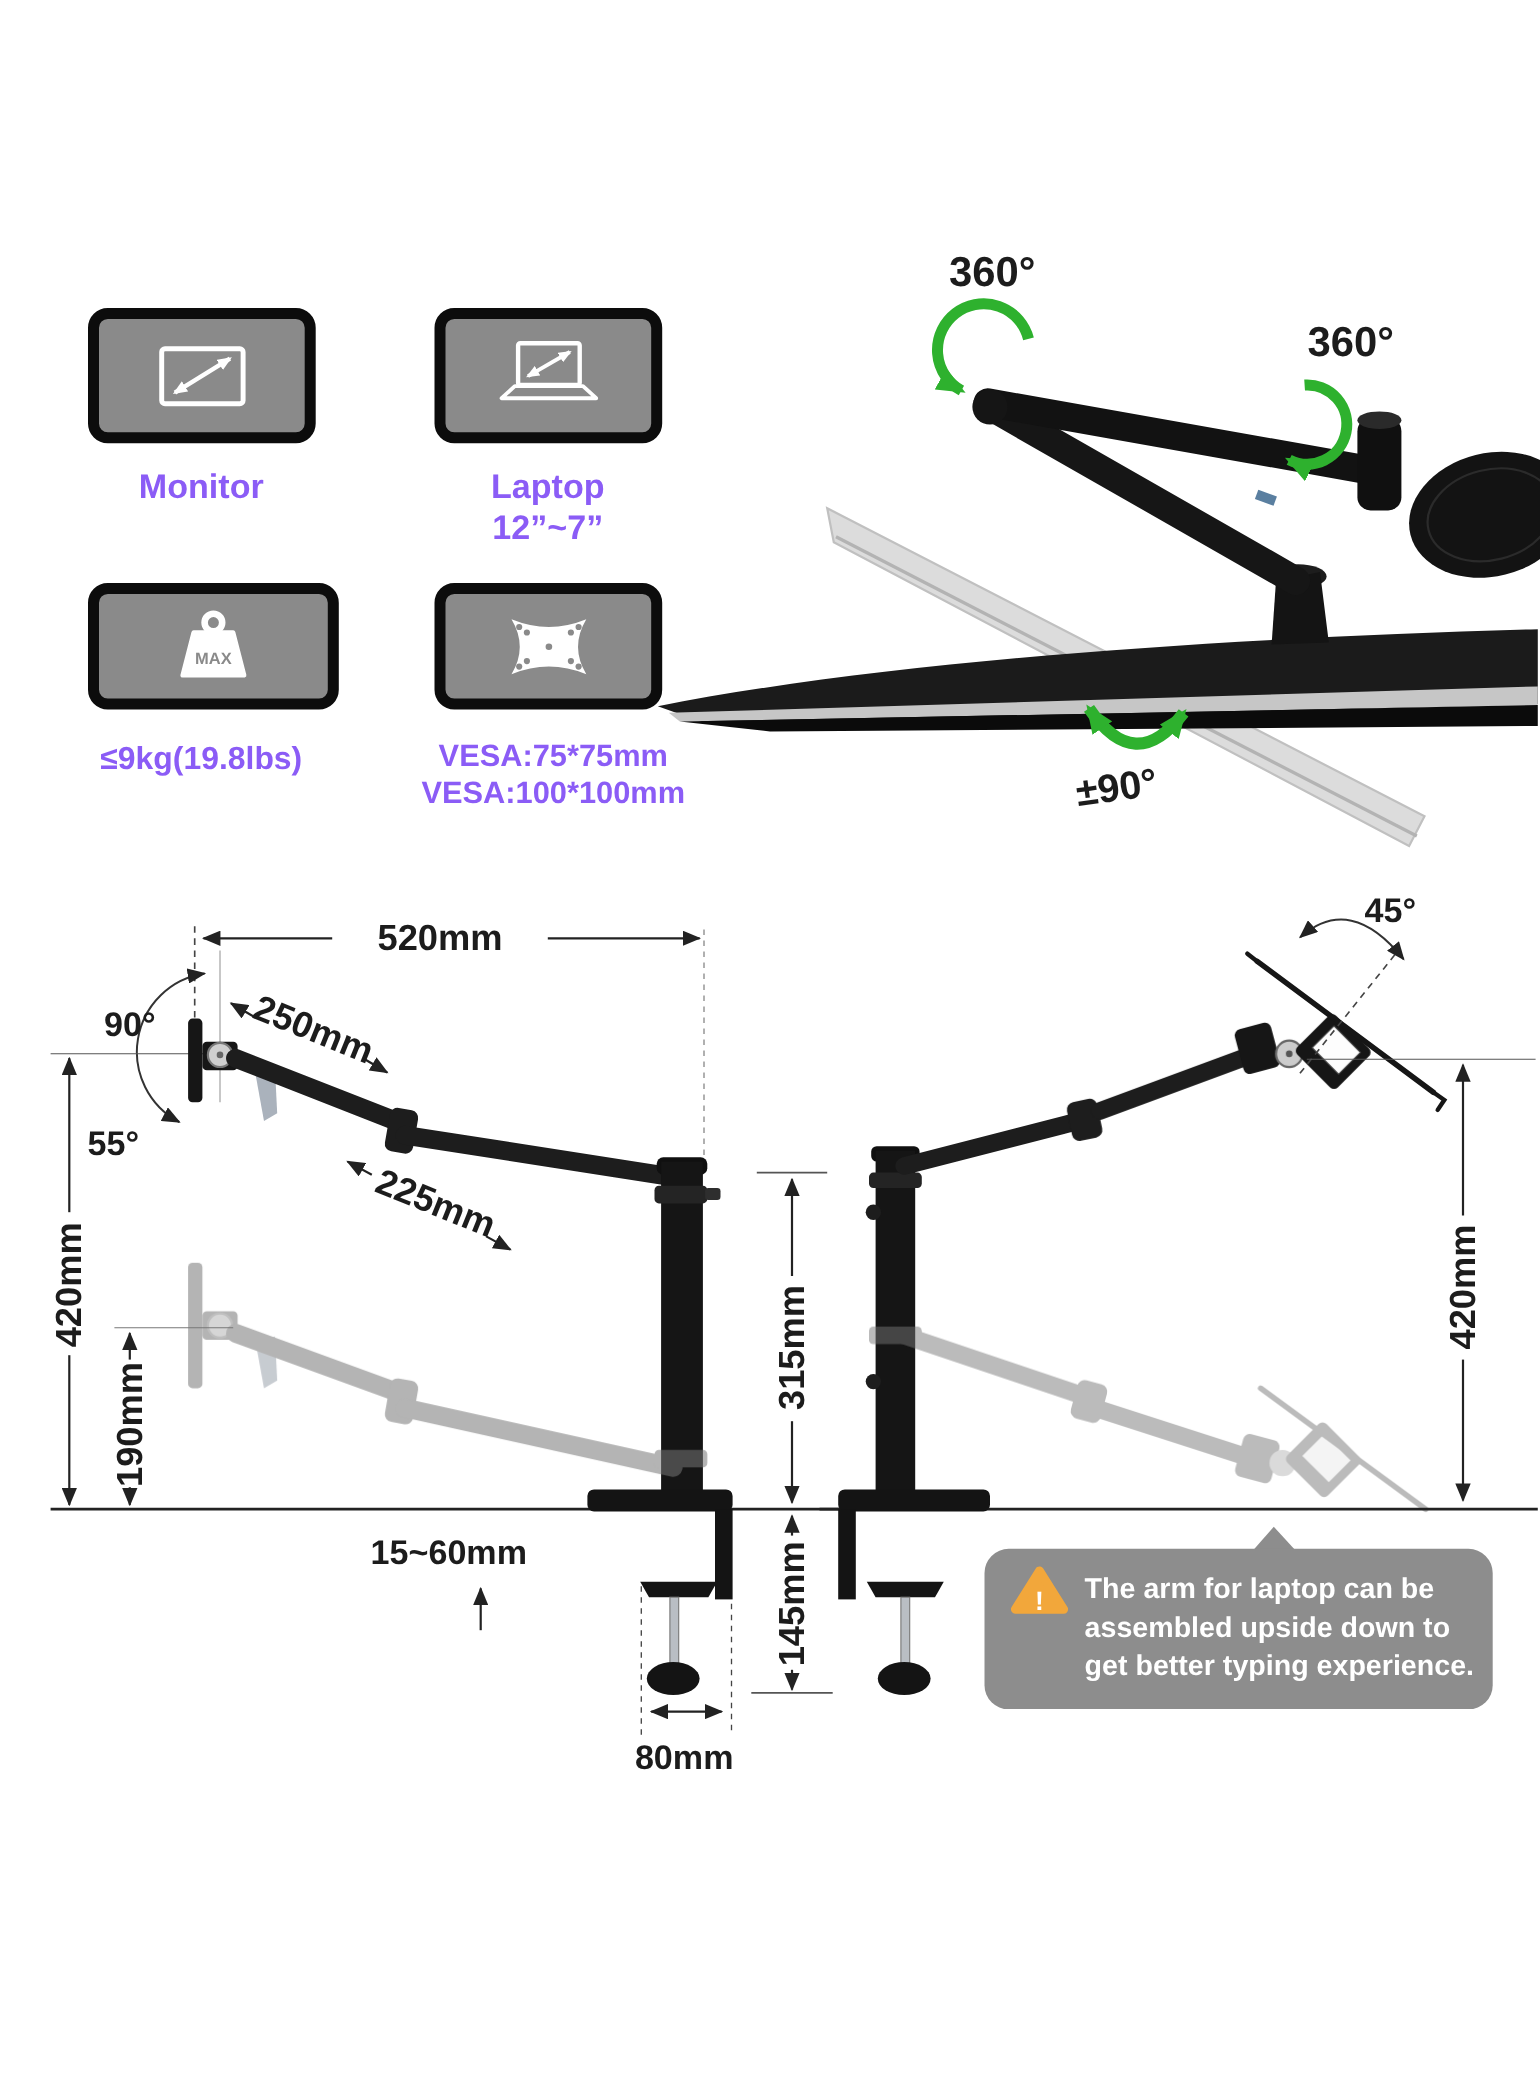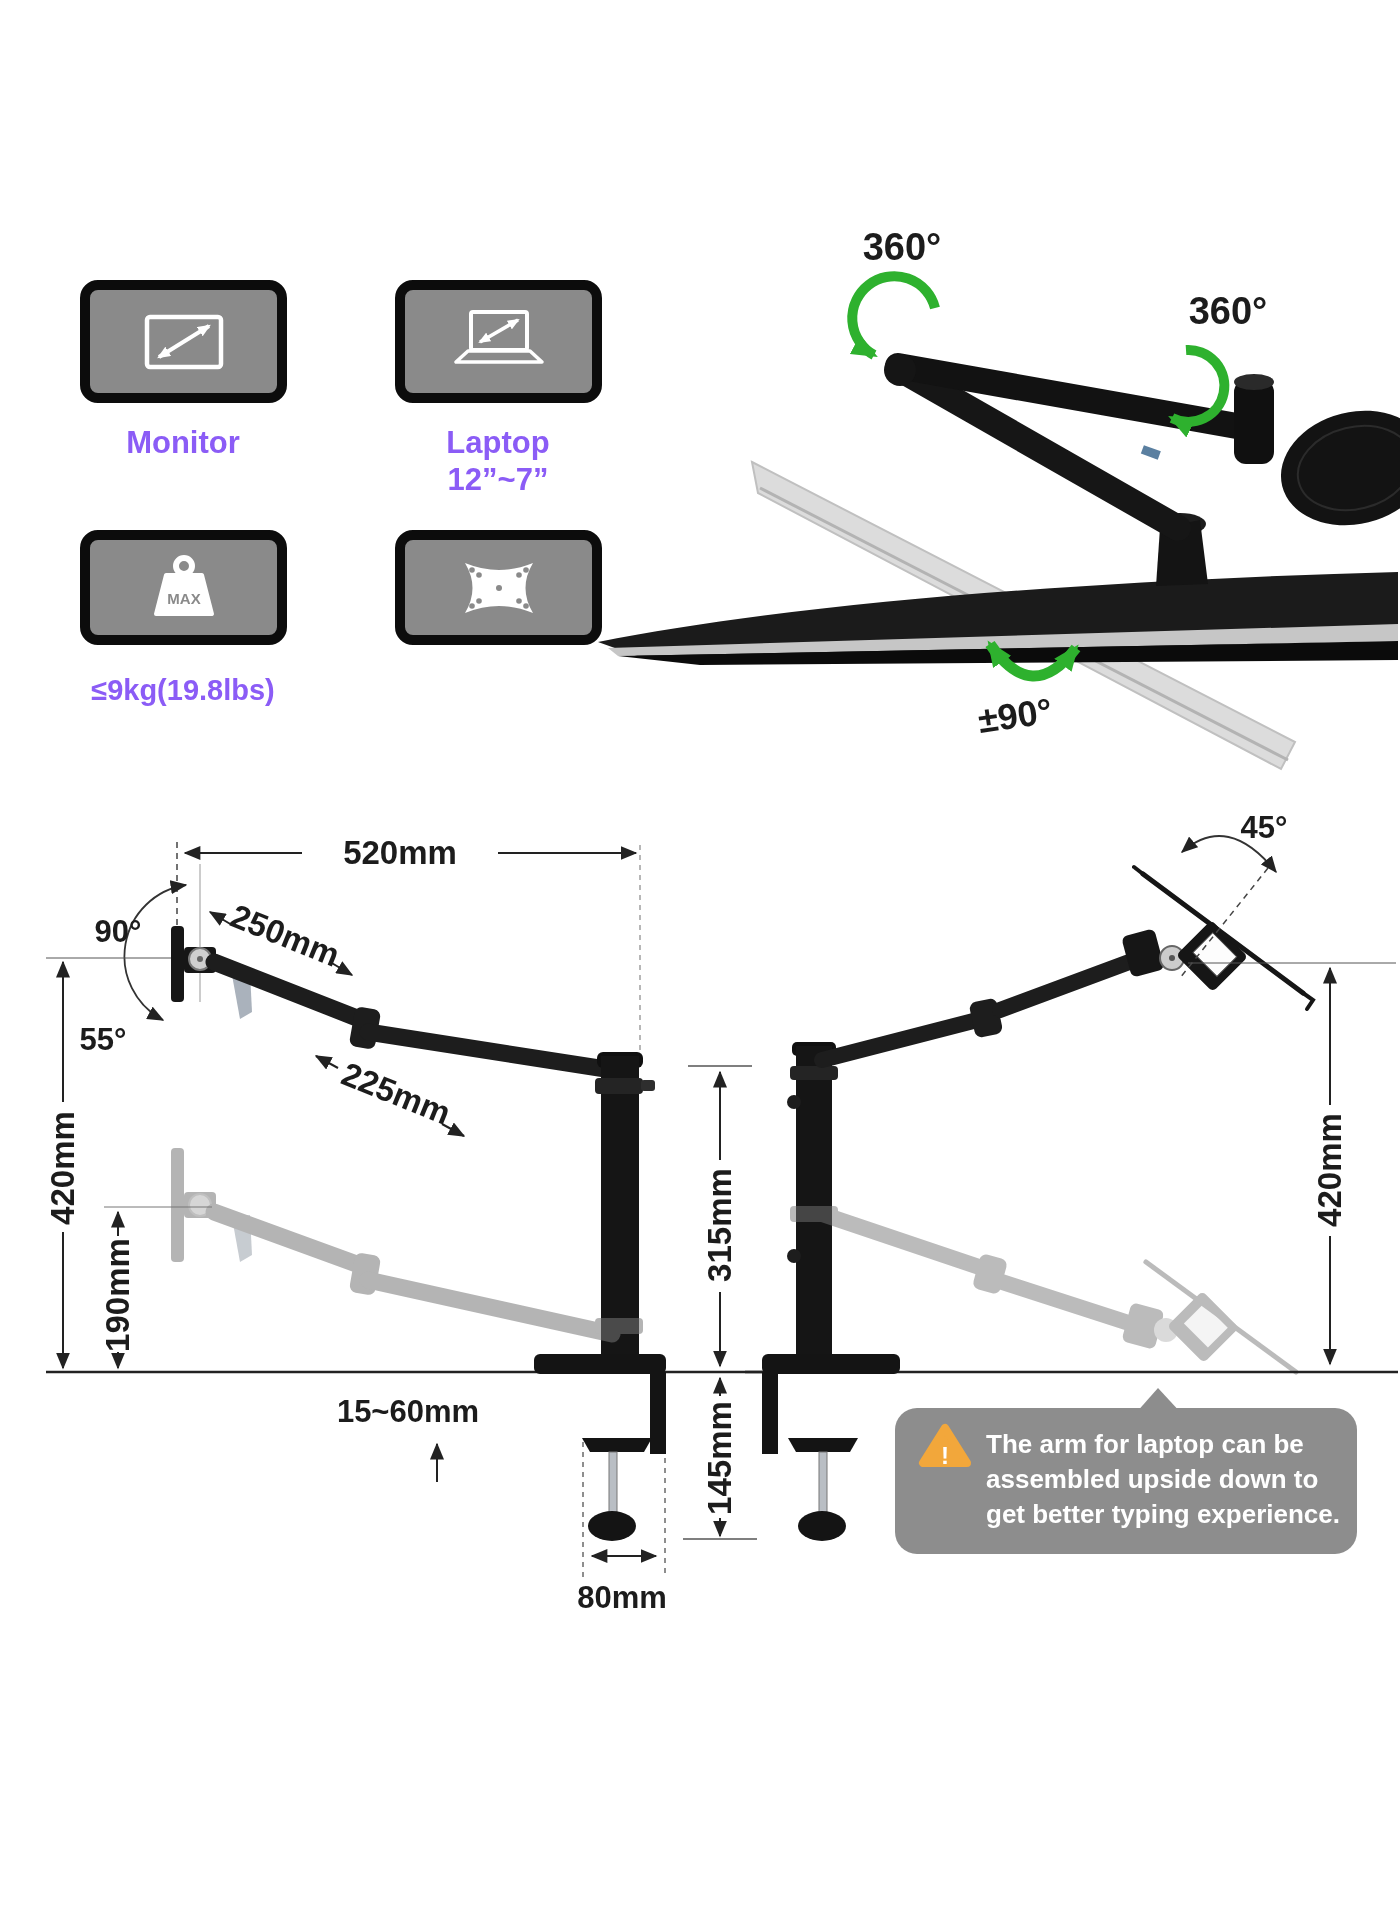--- a/index.html
+++ b/index.html
@@ -55,21 +55,21 @@
   </div>
 
   <div class="cap" style="left:33px;top:424px;width:300px;">
     <div class="l1">Monitor</div>
   </div>
   <div class="cap" style="left:348px;top:424px;width:300px;">
     <div class="l1">Laptop</div>
     <div class="l2">12”~7”</div>
   </div>
 
-  <div class="card" style="left:80px;top:530px;width:207px;height:115px;">
+  <div class="card" style="left:80px;top:530px;width:228px;height:115px;">
     <svg width="120" height="80" viewBox="-60 -40 120 80">
       <circle cx="0" cy="-22" r="8" fill="none" stroke="#fff" stroke-width="6"></circle>
       <path d="M-18 -13 L18 -13 L28 26 L-28 26 Z" fill="#fff" stroke="#fff" stroke-width="4" stroke-linejoin="round"></path>
       <text x="0" y="16" text-anchor="middle" style="font-size:15px;font-weight:bold" fill="#8a8a8a">MAX</text>
     </svg>
   </div>
 
   <div class="card" style="left:395px;top:530px;width:207px;height:115px;">
     <svg width="120" height="80" viewBox="-60 -40 120 80">
       <path d="M-34 -25 Q0 -11 34 -25 Q19 0 34 25 Q0 11 -34 25 Q-19 0 -34 -25 Z" fill="#fff"></path>
@@ -79,20 +79,24 @@
         <circle cx="20" cy="13" r="2.8" fill="#8a8a8a"></circle>
       <circle cx="-27" cy="-18" r="2.8" fill="#8a8a8a"></circle>
         <circle cx="-20" cy="-13" r="2.8" fill="#8a8a8a"></circle>
       <circle cx="-27" cy="18" r="2.8" fill="#8a8a8a"></circle>
         <circle cx="-20" cy="13" r="2.8" fill="#8a8a8a"></circle>
       <circle cx="0" cy="0" r="3" fill="#8a8a8a"></circle>
     </svg>
   </div>
 
   <div class="cap" style="left:18px;top:674px;width:330px;font-size:29px;">≤9kg(19.8lbs)</div>
+  <div class="cap cap-sm" style="left:338px;top:670px;width:330px;">
+    <div>VESA:75*75mm</div>
+    <div>VESA:100*100mm</div>
+  </div>
 
   <svg width="1400" height="1909" viewBox="0 0 1400 1909" style="position:absolute;left:0;top:0;">
     <defs>
       <marker id="mE" viewBox="0 0 12 10" refX="11" refY="5" markerWidth="17" markerHeight="14" orient="auto" markerUnits="userSpaceOnUse">
           <path d="M0 0L12 5L0 10Z" fill="#222"></path>
         </marker>
       <marker id="mS" viewBox="0 0 12 10" refX="1" refY="5" markerWidth="17" markerHeight="14" orient="auto" markerUnits="userSpaceOnUse">
           <path d="M12 0L0 5L12 10Z" fill="#222"></path>
         </marker>
       <marker id="gE" viewBox="0 0 12 10" refX="10" refY="5" markerWidth="26" markerHeight="22" orient="auto" markerUnits="userSpaceOnUse">

